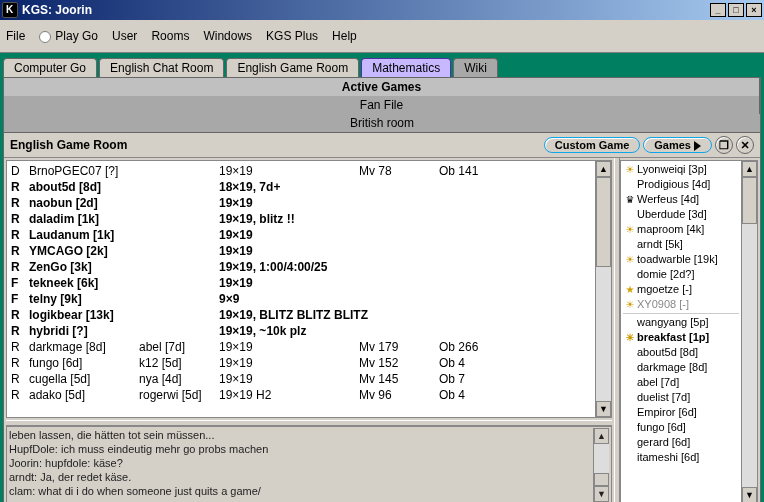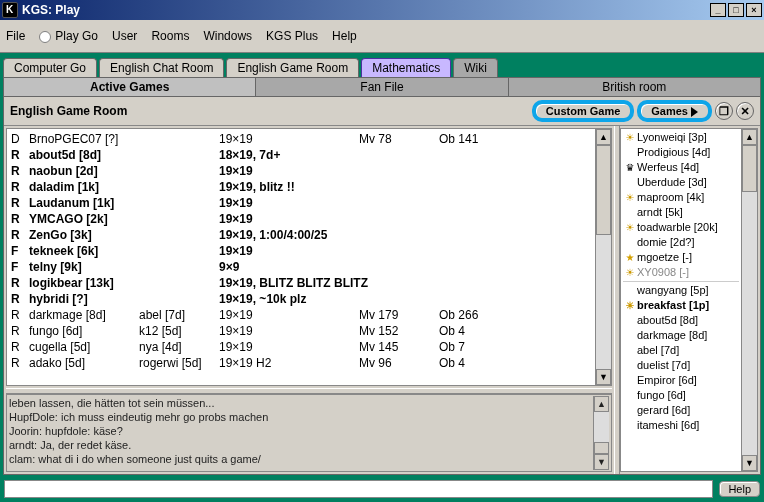--- a/index.html
+++ b/index.html
@@ -10,28 +10,28 @@
 .titlebar .title { flex: 1; }
 .winbtn { width: 16px; height: 14px; background: #d4d0c8; border: 1px solid #000; margin-left: 2px; font-size: 9px; line-height: 12px; text-align: center; color: #000; cursor: pointer; }
 .menubar { height: 20px; background: #d4d0c8; display: flex; align-items: center; padding: 16px 6px; font-size: 12px; gap: 14px; border-bottom: 1px solid #808080; }
 .menubar span { cursor: pointer; }
 .radio-dot { width:12px; height:12px; border:1px solid #808080; border-radius:50%; background:#fff; display:inline-block; vertical-align:middle; margin-right:4px; }
 .outer { padding: 3px; }
 .toptabs { display: flex; gap: 0; margin-top: 2px; }
 .ttab { background: #a8a8a8; border: 1px solid #666; border-bottom: none; padding: 2px 10px; font-size: 12px; border-radius: 4px 4px 0 0; margin-right: 2px; cursor: pointer; }
 .ttab.light { background: #d4d0c8; }
 .ttab.active { background: #c8b8ff; border-color: #5030a0; }
-.subtabs { display: flex; background: #a8a8a8; border: 1px solid #666; }
+.subtabs { display: flex; background: #a8a8a8; border: 1px solid #666; flex-direction: column; }
 .stab { flex: 1; text-align: center; padding: 2px; font-size: 12px; border-right: 1px solid #666; cursor: pointer; }
 .stab.active { background: #c0c0c0; font-weight:bold; color:#000; }
 .stab:last-child { border-right: none; }
 .panel { background: #d4d0c8; border: 1px solid #666; border-top:none; }
 .roomhdr { display: flex; align-items: center; padding: 3px 6px; font-size: 12px; font-weight: bold; border-bottom: 1px solid #888; background:#d4d0c8; }
 .roomhdr .rname { flex: 1; }
-.btn { background: #d4d0c8; border: 4px solid #0ea5e9; border-radius: 10px; padding: 1px 10px; font-size: 11px; margin-left: 3px; cursor: pointer; box-shadow: inset 1px 1px 0 #fff; }
+.btn { background: #d4d0c8; border: 1px solid #0ea5e9; border-radius: 10px; padding: 1px 10px; font-size: 11px; margin-left: 3px; cursor: pointer; box-shadow: inset 1px 1px 0 #fff; }
 .iconbtn { width: 18px; height: 18px; border: 1px solid #666; border-radius: 50%; margin-left: 3px; display:flex; align-items:center; justify-content:center; font-size:11px; background:#d4d0c8; cursor:pointer; box-shadow: inset 1px 1px 0 #fff; }
 .iconbtn.close { font-weight:bold; }
 .tri { display:inline-block; width:0; height:0; border-top:5px solid transparent; border-bottom:5px solid transparent; border-left:7px solid #000; margin-left:3px; vertical-align:middle; }
 .body3 { display: flex; height: 348px; }
 .leftcol { flex: 1; display: flex; flex-direction: column; min-width:0; }
 .gamelist { flex: 1; background: #fff; border: 1px solid #888; margin: 2px; overflow: hidden; font-size: 12px; position: relative; }
 .gamelist .rows { padding: 2px 2px; overflow:hidden; height: 256px; }
 .grow { display: flex; padding: 0 2px; line-height: 16px; white-space:nowrap; }
 .grow.bold { font-weight: bold; }
 .gc1 { width: 18px; }
@@ -64,21 +64,21 @@
 .help { background:#d4d0c8; border:1px solid #888; border-radius:4px; padding:1px 8px; font-size:11px; margin-left:6px; cursor:pointer; box-shadow: inset 1px 1px 0 #fff; }
 .withscroll { display:flex; height:100%; }
 .withscroll > .content { flex:1; }
 .crown { font-size:10px; }
 </style>
 </head>
 <body>
 
 <div class="titlebar">
   <span class="icon"></span>
-  <span class="title">KGS: Play</span>
+  <span class="title">KGS: Joorin</span>
   <span class="winbtn">_</span>
   <span class="winbtn">□</span>
   <span class="winbtn">×</span>
 </div>
 
 <div class="menubar">
   <span>File</span>
   <span><span class="radio-dot"></span><span>Play Go</span></span>
   <span>User</span>
   <span>Rooms</span>
@@ -283,21 +283,21 @@
             <div class="urow">
               <span class="uicon sunico">☀</span>
               <span class="uname">maproom [4k]</span>
             </div>
             <div class="urow">
               <span class="uicon"></span>
               <span class="uname">arndt [5k]</span>
             </div>
             <div class="urow">
               <span class="uicon sunico">☀</span>
-              <span class="uname">toadwarble [20k]</span>
+              <span class="uname">toadwarble [19k]</span>
             </div>
             <div class="urow">
               <span class="uicon"></span>
               <span class="uname">domie [2d?]</span>
             </div>
             <div class="urow">
               <span class="uicon starico">★</span>
               <span class="uname">mgoetze [-]</span>
             </div>
             <div class="urow gray">

